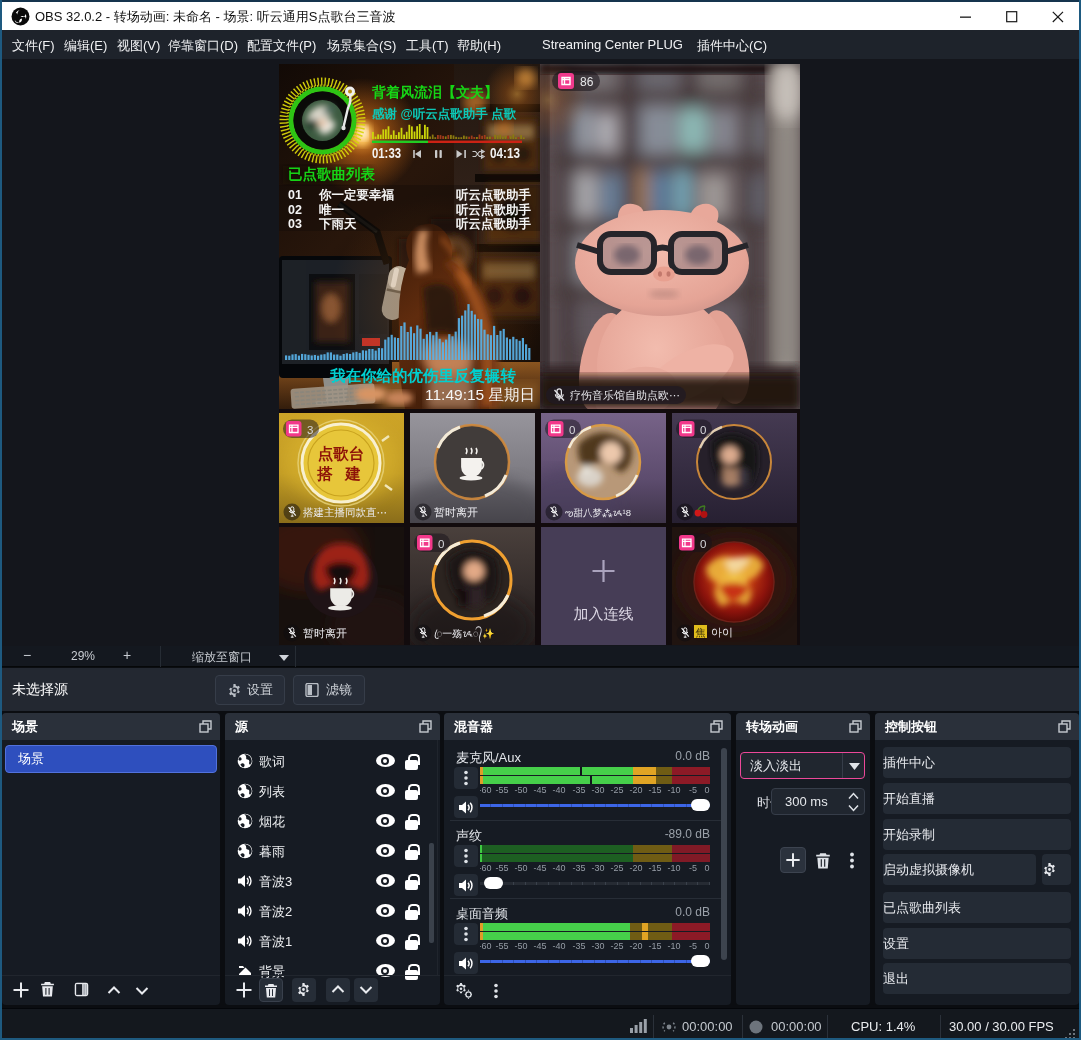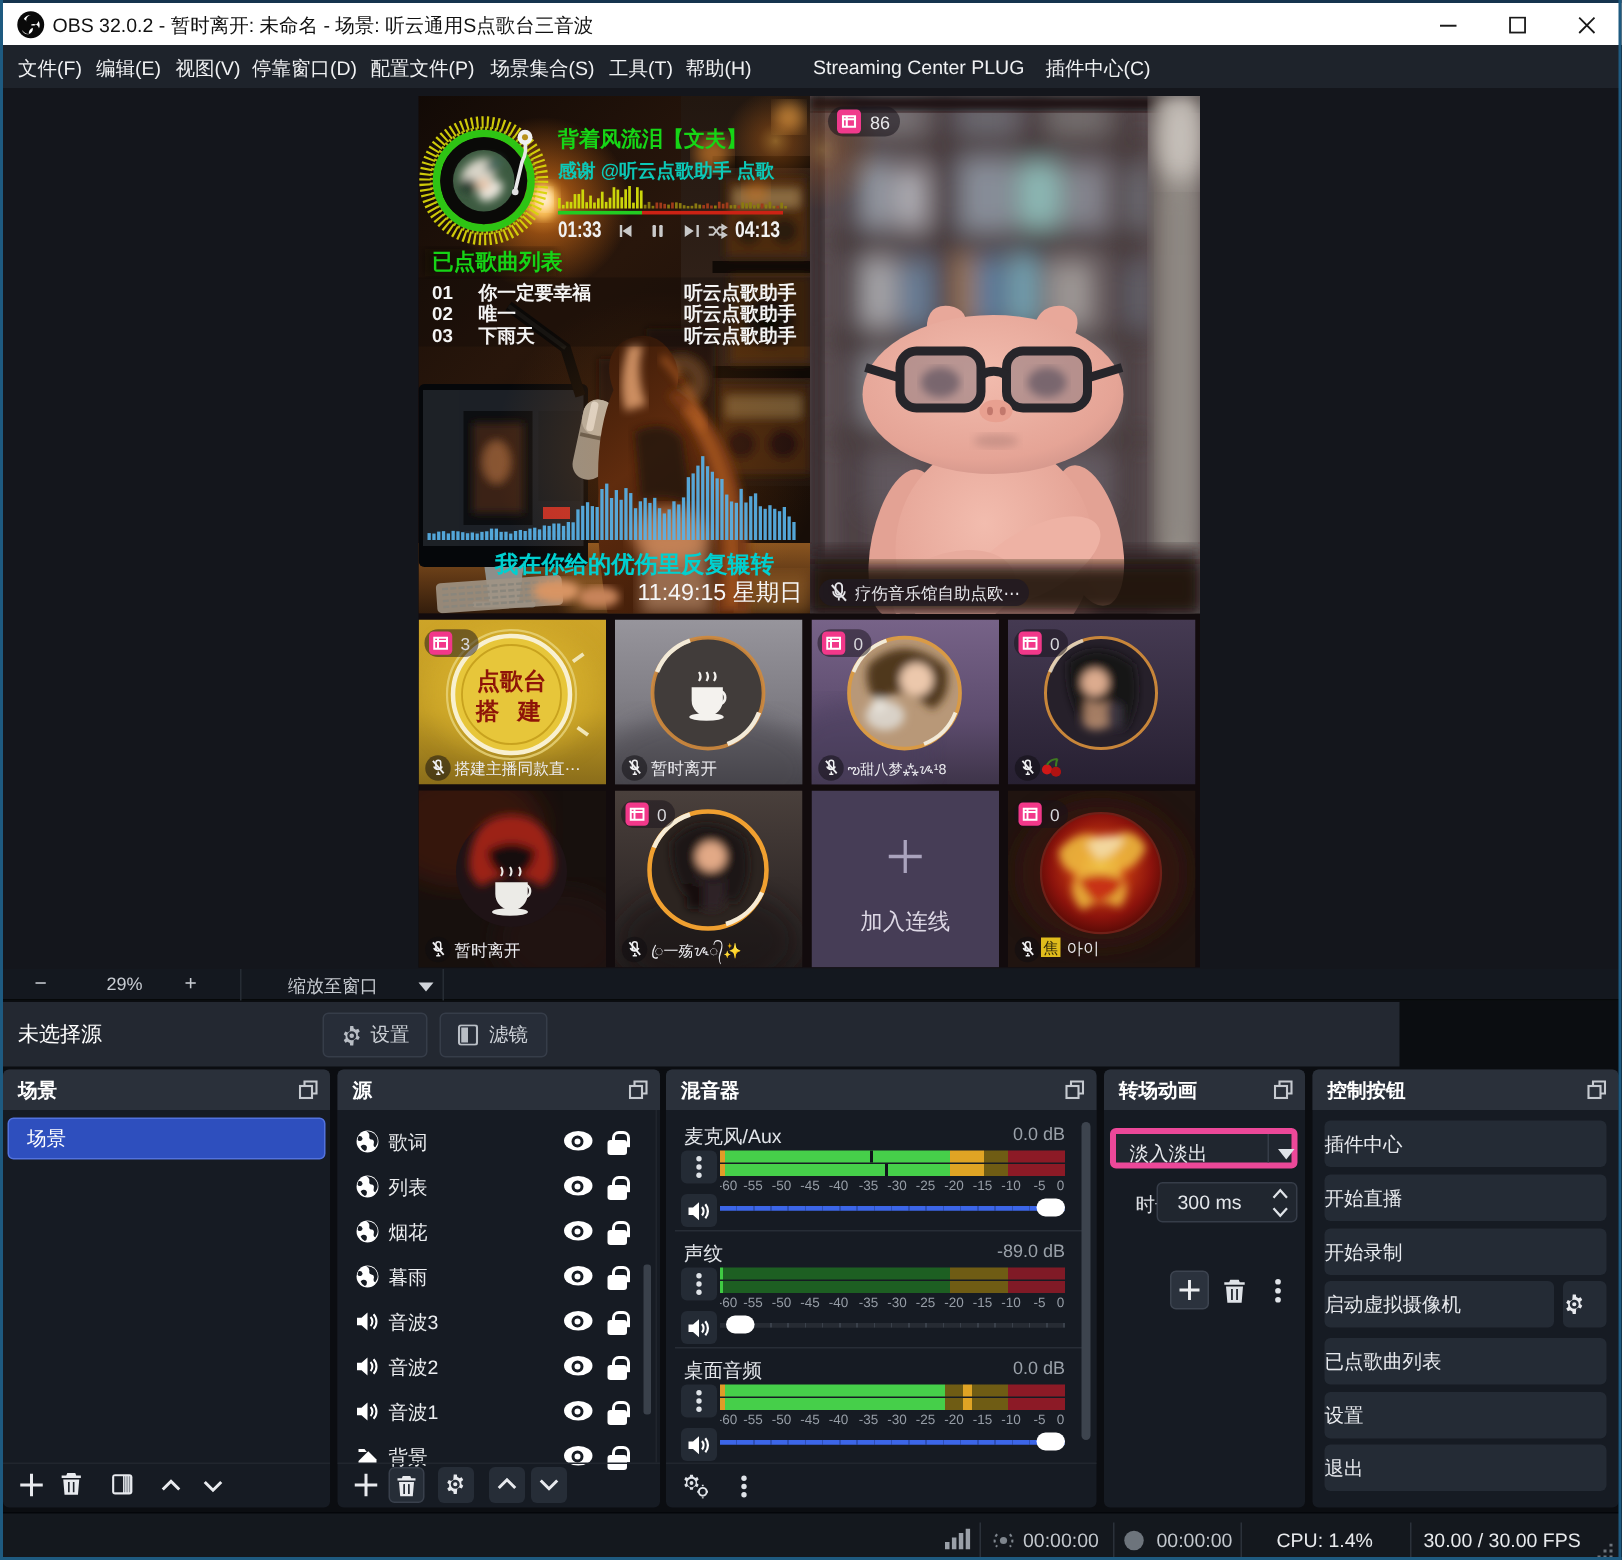--- a/index.html
+++ b/index.html
@@ -21,21 +21,21 @@
 #menubar span { position:absolute; top:7px; }
 
 
 #preview { position:absolute; left:0; top:59px; width:1081px; height:587px; background:#14161c; }
 #canvas { position:absolute; left:279px; top:5px; width:521px; height:581px; background:#120b0d; }
 
 
 #zoombar { position:absolute; left:0; top:646px; width:1081px; height:21px; background:#14181f;
   border-bottom:1px solid #060809; color:#c8ccd2; font-size:12px; }
 
-#ctxbar { position:absolute; left:0; top:668px; width:933px; height:43px; background:#232831; }
+#ctxbar { position:absolute; left:0; top:668px; width:1081px; height:43px; background:#232831; }
 .ctxbtn { position:absolute; top:7px; height:30px; background:#272d38; border:1px solid #363d49;
   border-radius:4px; color:#cdd1d7; font-size:13px; line-height:28px; text-align:center; }
 
 
 .dock { position:absolute; top:713px; height:292px; background:#161b23; border-radius:4px; }
 .dockhead { position:absolute; left:0; top:0; right:0; height:27px; background:#2a303a;
   border-radius:4px 4px 0 0; color:#fff; font-size:13px; font-weight:bold; line-height:27px;
   padding-left:10px; }
 .popout { position:absolute; right:8px; top:7px; width:13px; height:13px; }
 .docklist { position:absolute; left:0; top:27px; right:0; bottom:30px; background:#161b23; }
@@ -78,21 +78,21 @@
 
   <div id="titlebar">
     <svg class="abs" style="left:11px;top:5px" width="19" height="19" viewBox="0 0 18 18">
       <circle cx="9" cy="9" r="8.5" fill="#0a0a0a"></circle>
       <g fill="#fff">
         <path d="M4.6 5.4 A5.3 5.3 0 0 1 9.2 2.9 A3.3 3.3 0 0 0 6.6 7.9 A3.5 3.5 0 0 0 4.6 5.4z"></path>
         <path d="M13.9 6.7 A5.3 5.3 0 0 1 14.2 11.4 A3.3 3.3 0 0 0 9.0 9.2 A3.5 3.5 0 0 0 13.9 6.7z"></path>
         <path d="M7.8 14.9 A5.3 5.3 0 0 1 3.5 12.2 A3.3 3.3 0 0 0 10.3 10.9 A3.5 3.5 0 0 0 7.8 14.9z"></path>
       </g>
     </svg>
-    <div id="titletext">OBS 32.0.2 - 暂时离开: 未命名 - 场景: 听云通用S点歌台三音波</div>
+    <div id="titletext">OBS 32.0.2 - 转场动画: 未命名 - 场景: 听云通用S点歌台三音波</div>
     <div class="winbtn" style="right:92px">
         <svg width="12" height="12" viewBox="0 0 12 12">
           <rect x="0" y="5.5" width="11" height="1.3" fill="#1a1a1a"></rect>
         </svg>
       </div>
     <div class="winbtn" style="right:46px">
         <svg width="12" height="12" viewBox="0 0 12 12">
           <rect x="0.7" y="0.7" width="10" height="10" fill="none" stroke="#1a1a1a" stroke-width="1.2"></rect>
         </svg>
       </div>
@@ -1056,21 +1056,21 @@
         </svg>
     </div>
   </div>
 
   <div class="dock" id="transdock" style="left:736px;width:134px">
     <div class="dockhead">转场动画<svg class="popout" viewBox="0 0 13 13">
           <rect x="1" y="4" width="8" height="8" fill="none" stroke="#c6cad0" stroke-width="1.4"></rect>
           <path d="M4 4 L4 1 L12 1 L12 9 L9 9" fill="none" stroke="#c6cad0" stroke-width="1.4"></path>
         </svg></div>
     <div id="transbody" class="abs" style="left:0;top:27px;right:0;bottom:0">
-      <div class="abs" style="left:4px;top:12px;width:125px;height:27px;background:#20262f;border:4px solid #ec4899;border-radius:4px;color:#e4e7eb;font-size:13px;line-height:25px;padding-left:9px">淡入淡出
+      <div class="abs" style="left:4px;top:12px;width:125px;height:27px;background:#20262f;border:1px solid #ec4899;border-radius:4px;color:#e4e7eb;font-size:13px;line-height:25px;padding-left:9px">淡入淡出
         <span class="abs" style="left:101px;top:0;bottom:0;width:1px;background:#363d49"></span>
         <svg class="abs" style="left:107px;top:9px" width="13" height="9">
             <path d="M1 1 L12 1 L6.5 8z" fill="#dfe3e8"></path>
           </svg>
       </div>
       <span class="abs" style="left:21px;top:54px;color:#dde0e5;font-size:13px">时长</span>
       <div class="abs" style="left:35px;top:48px;width:94px;height:27px;background:#20262f;border:1px solid #363d49;border-radius:4px;color:#e4e7eb;font-size:13px;line-height:25px;padding-left:13px">300 ms
         <svg class="abs" style="left:76px;top:3px" width="11" height="8">
             <path d="M1 6.5 L5.5 1.5 L10 6.5" fill="none" stroke="#dfe3e8" stroke-width="1.5"></path>
           </svg>

